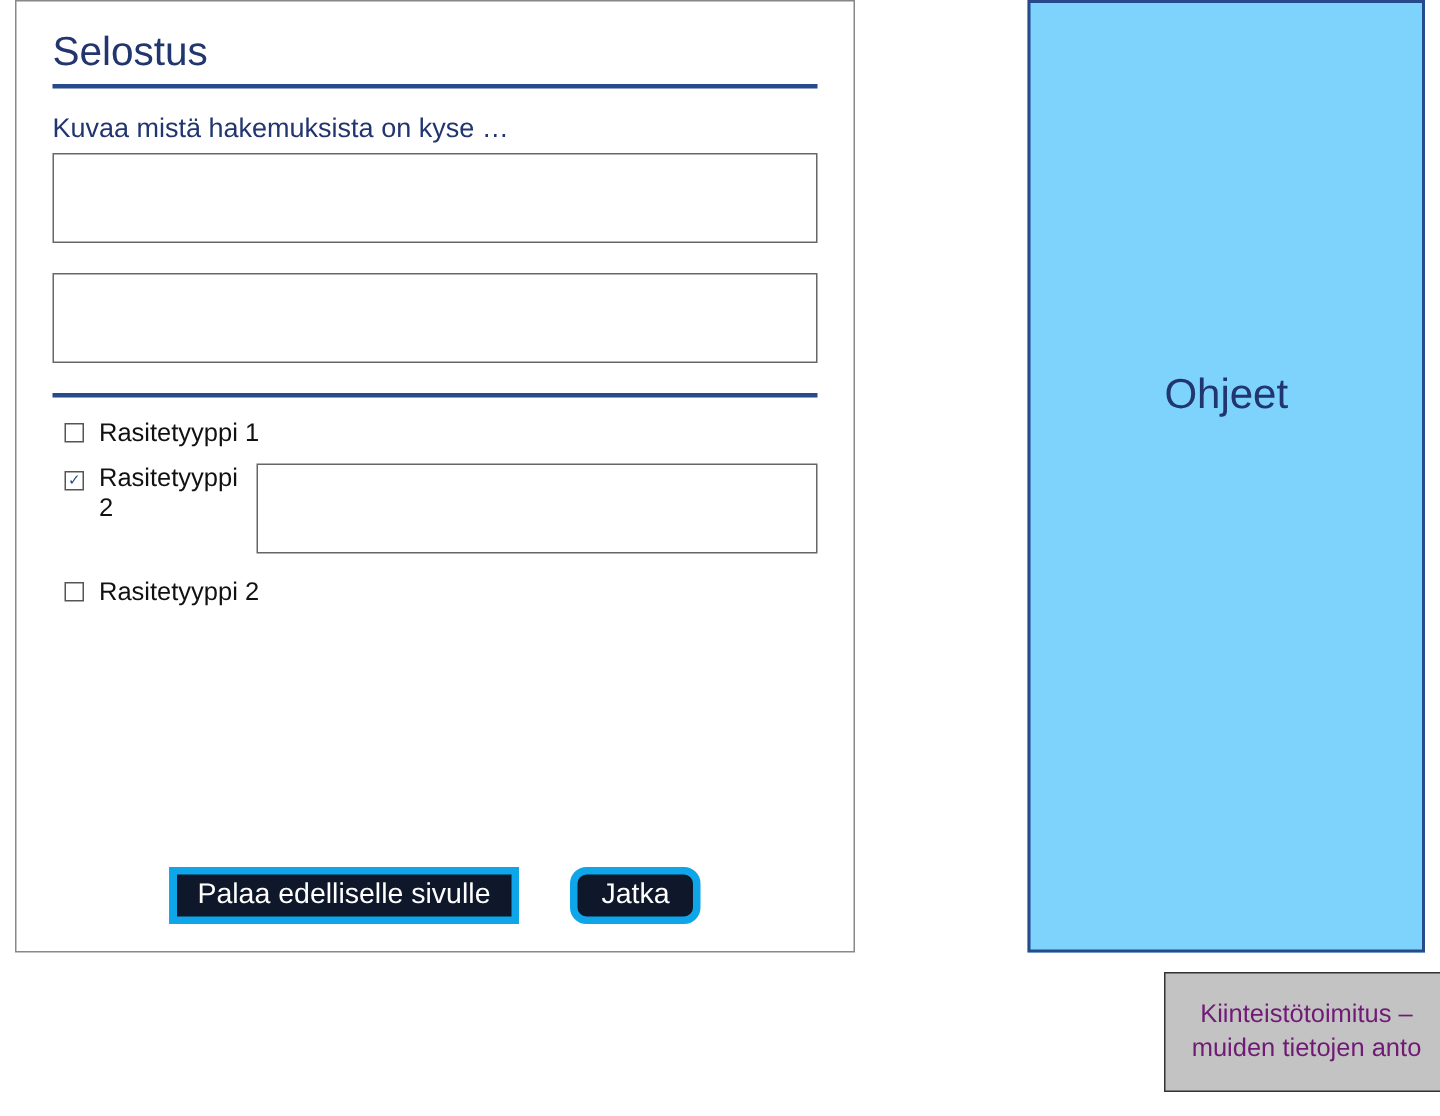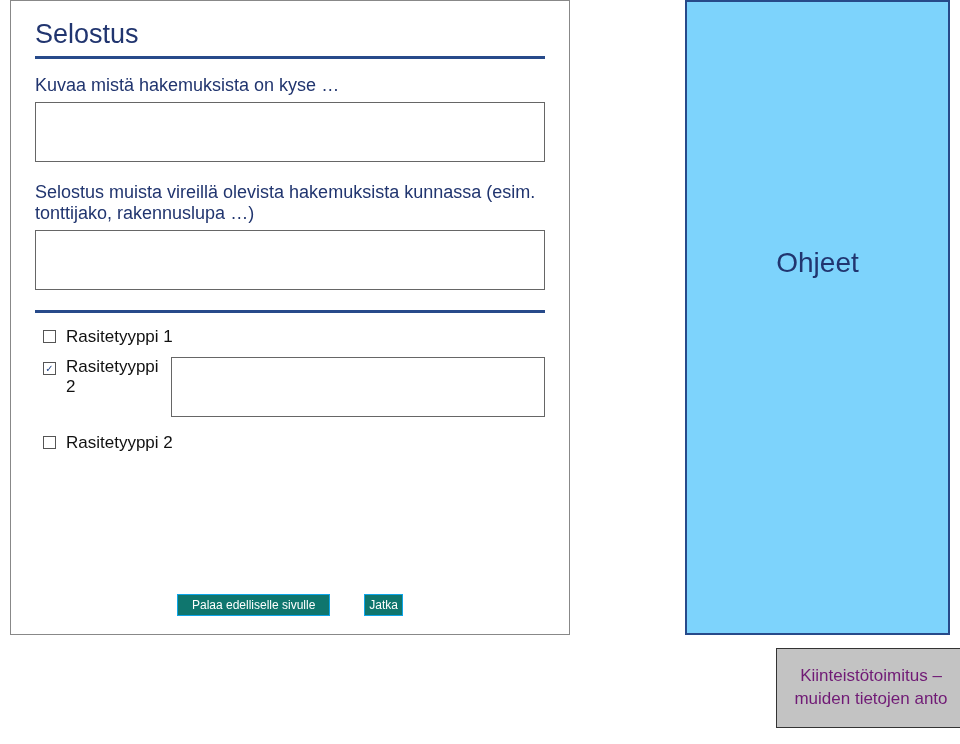--- a/index.html
+++ b/index.html
@@ -97,29 +97,30 @@
     .button-row {
       position: absolute;
       bottom: 18px;
       left: 0;
       width: 100%;
       display: flex;
       justify-content: center;
       gap: 34px;
     }
     .btn {
-      background: #0f766e;
+      background: #0f172a;
       color: #fff;
-      border: 1px solid #0ea5e9;
-      font-size: 12px;
+      border: 5px solid #0ea5e9;
+      font-size: 19px;
       padding: 3px 14px;
       cursor: pointer;
     }
     .btn-jatka {
-      padding: 3px 4px;
+      padding: 3px 16px;
+      border-radius: 11px;
     }
     .ohjeet-panel {
       position: absolute;
       left: 685px;
       top: 0;
       width: 265px;
       height: 635px;
       background: #7dd3fc;
       border: 2px solid #274a8a;
       display: flex;
@@ -154,21 +155,20 @@
 <body>
 
 <div class="main-container">
 
   <div class="section-title">Selostus</div>
   <hr class="section-rule">
 
   <div class="field-label">Kuvaa mistä hakemuksista on kyse …</div>
   <div class="text-input-box"></div>
 
-  <div class="field-label">Selostus muista vireillä olevista hakemuksista kunnassa (esim. tonttijako, rakennuslupa …)</div>
   <div class="text-input-box"></div>
 
   <hr class="sub-rule">
 
   <div class="checkbox-row">
     <div class="checkbox-box"></div>
     <div class="checkbox-label">Rasitetyyppi 1</div>
   </div>
 
   <div class="checkbox-row with-box">

